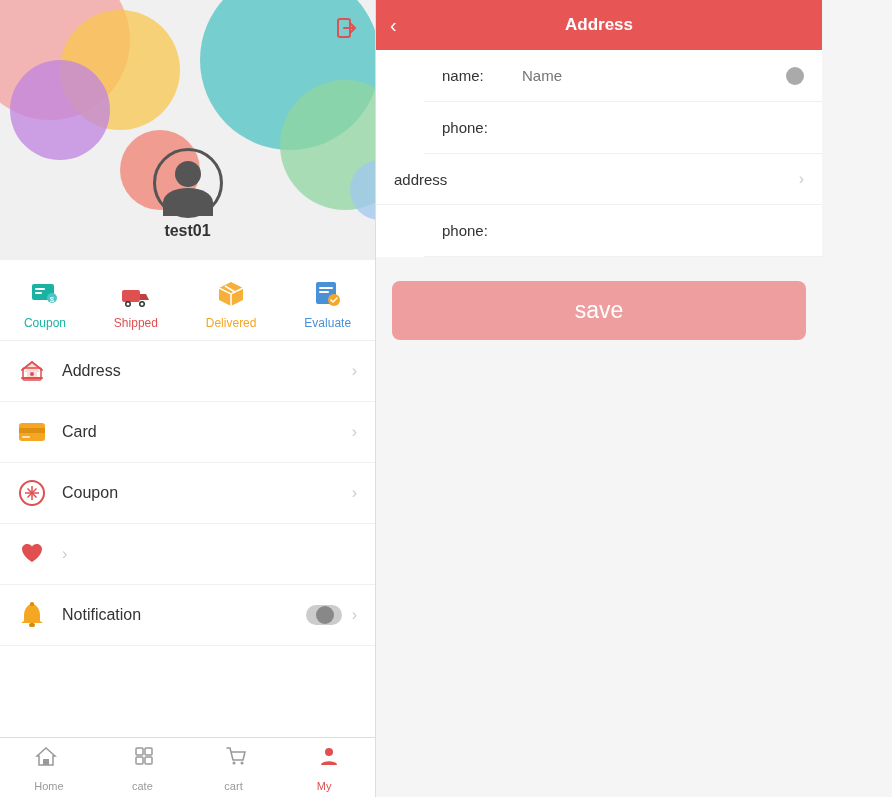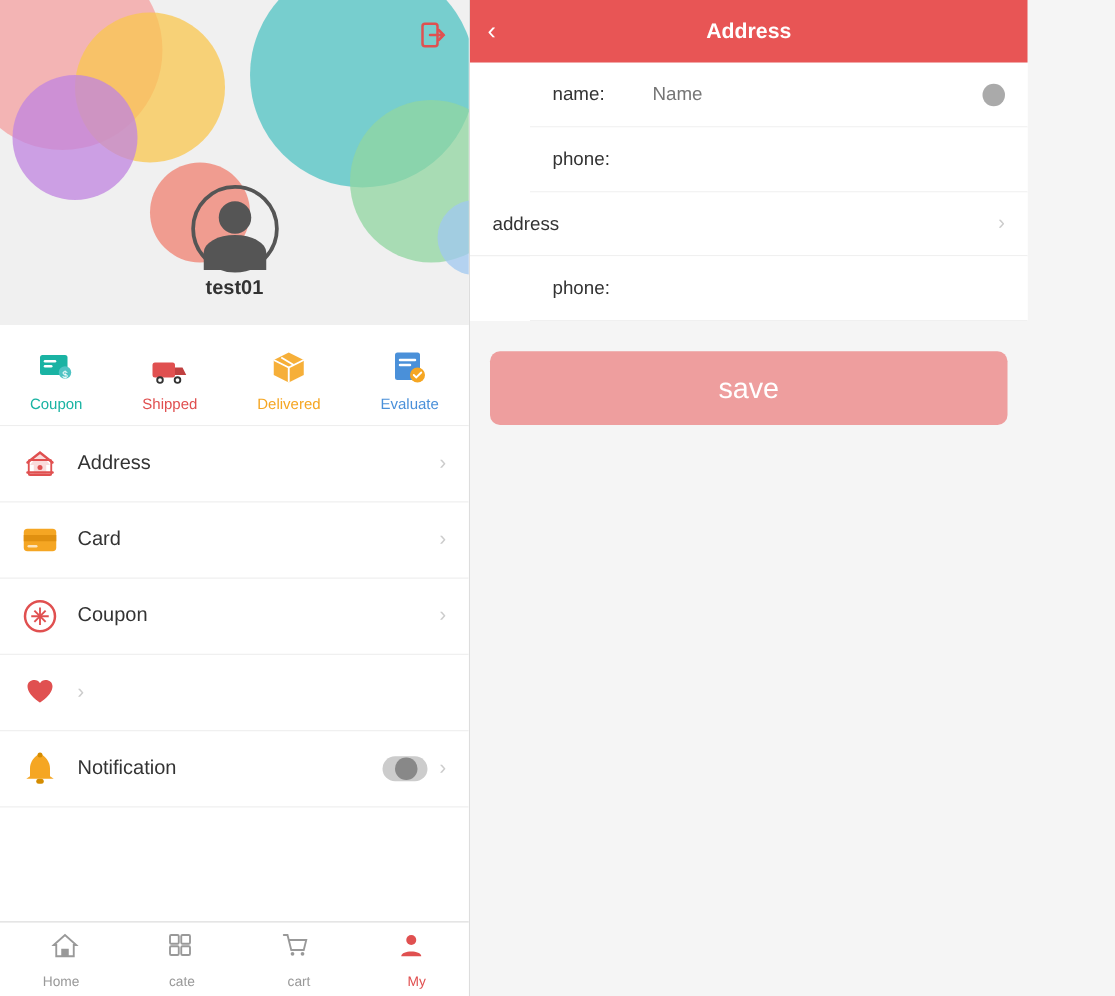--- a/index.html
+++ b/index.html
@@ -162,21 +162,21 @@
       display: flex;
       justify-content: space-around;
       align-items: center;
       height: 60px;
       border-top: 1px solid #ddd;
       background: #fff;
     }
     .nav-item {
       display: flex;
       flex-direction: column;
-      align-items: flex-end;
+      align-items: flex-start;
       gap: 12px;
       cursor: pointer;
     }
     .nav-icon {
       width: 24px;
       height: 24px;
       display: flex; align-items: center; justify-content: center;
     }
     .nav-label {
       font-size: 11px;

